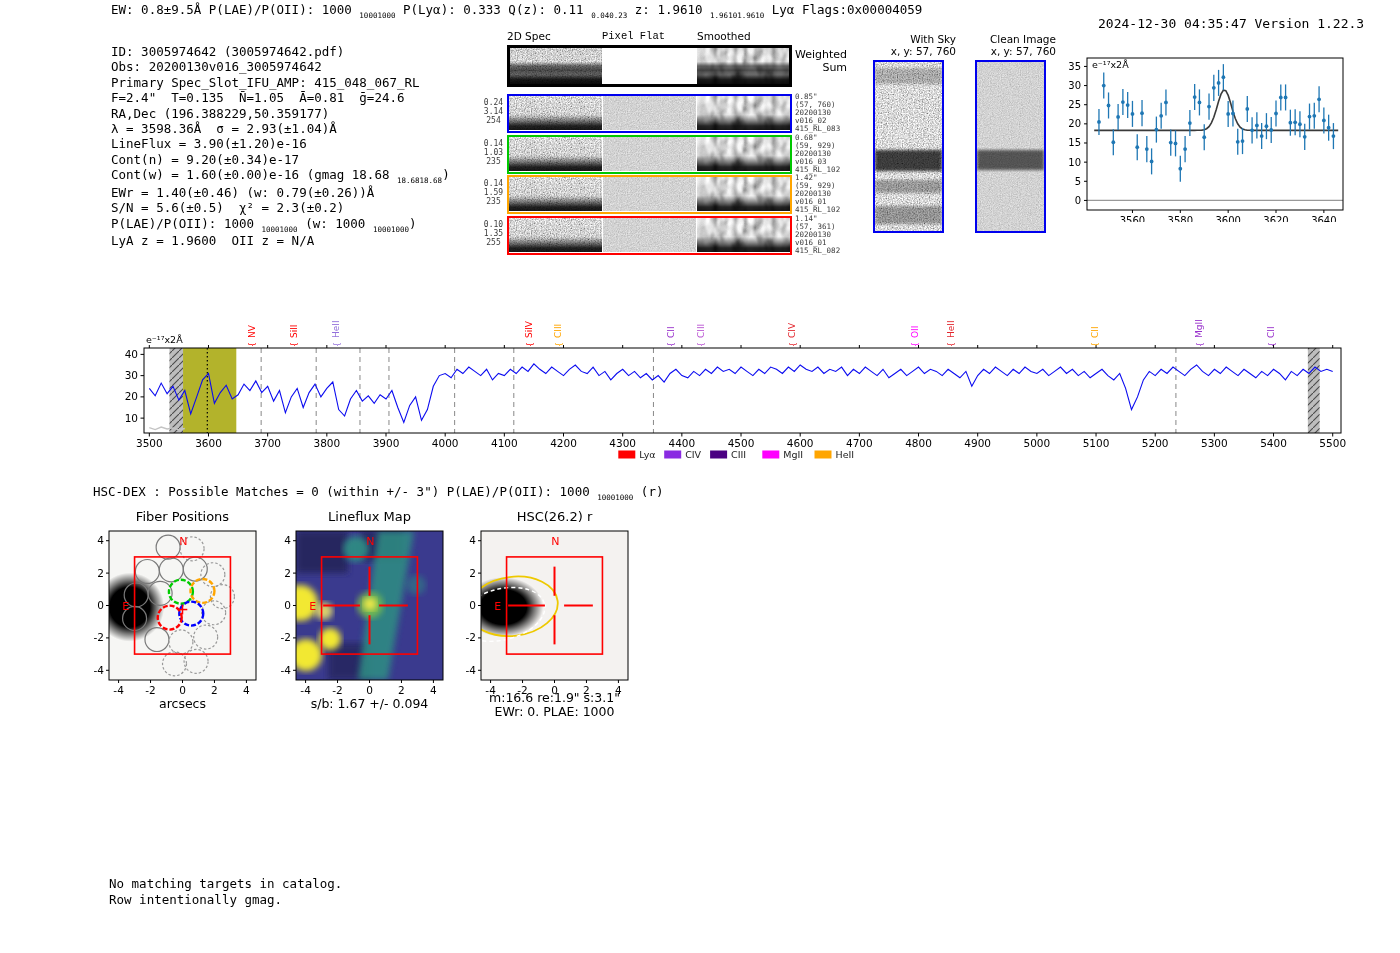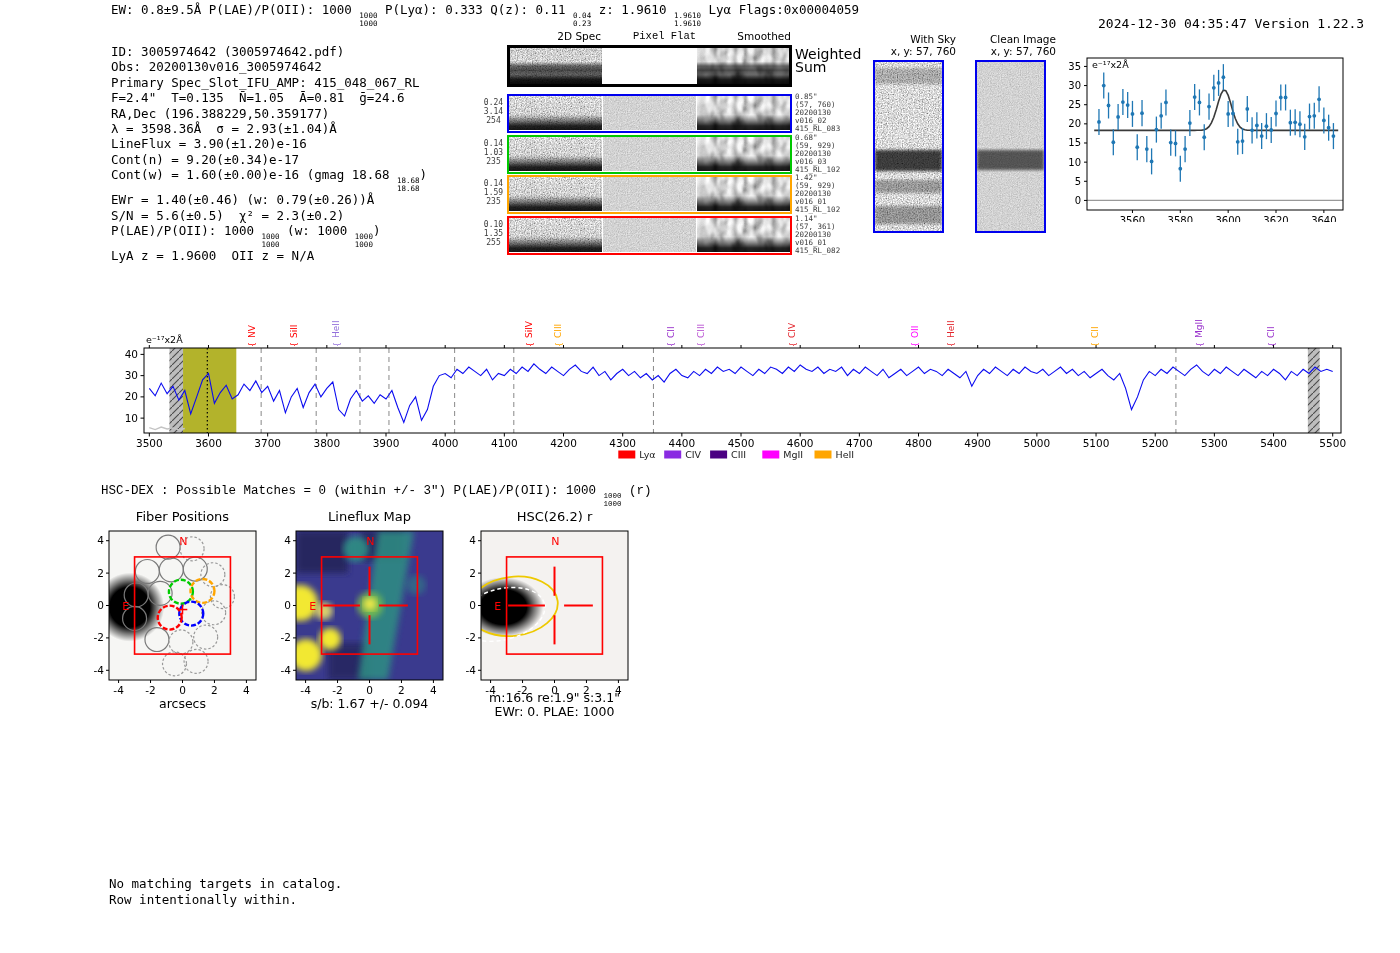--- a/index.html
+++ b/index.html
@@ -3,31 +3,31 @@
 <meta charset="utf-8">
 <style>
   html,body{margin:0;padding:0;background:#fff;}
   #page{position:relative;width:1400px;height:953px;background:#fff;overflow:hidden;
         font-family:"DejaVu Sans Mono",monospace;color:#000;margin-left:41px;}
   .mono{font-family:"DejaVu Sans Mono",monospace;}
   .abs{position:absolute;}
   #hdr-left{left:70px;top:2px;font-size:12.5px;white-space:nowrap;}
   #hdr-right{left:1057px;top:16px;font-size:13px;white-space:nowrap;}
   #info{left:70px;top:44px;font-size:12.5px;line-height:15.4px;white-space:pre;}
-  .frac{display:inline-flex;flex-direction:column;vertical-align:-4px;font-size:7.5px;line-height:7.5px;text-align:center;}
+  .frac{display:inline-flex;vertical-align:-4px;font-size:7.5px;line-height:7.5px;text-align:center;}
   #spec2d{left:441px;top:30px;width:470px;height:235px;}
-  .s2d-hdr{position:absolute;top:0px;width:94px;text-align:right;font-size:10.5px;font-family:"DejaVu Sans",sans-serif;}
+  .s2d-hdr{position:absolute;top:0px;width:94px;text-align:left;font-size:10.5px;font-family:"DejaVu Sans",sans-serif;}
   .s2d-row{position:absolute;left:25px;width:285px;box-sizing:border-box;background:#fff;display:flex;gap:1.5px;}
   .s2d-cell{flex:1 1 0;height:100%;}
   .s2d-left{position:absolute;width:23px;text-align:center;font-size:8px;line-height:9px;color:#3a3a3a;}
   .s2d-right{position:absolute;left:313px;font-size:7.5px;line-height:8.1px;color:#3a3a3a;white-space:nowrap;}
-  #wsum-label{left:313px;top:18px;font-size:14px;line-height:13px;font-family:"DejaVu Sans",sans-serif;}
+  #wsum-label{left:313px;top:18px;font-size:11px;line-height:13px;font-family:"DejaVu Sans",sans-serif;text-align:right;}
   .cut-title{position:absolute;width:95px;text-align:right;font-size:10.5px;line-height:12px;font-family:"DejaVu Sans",sans-serif;}
   .cutbox{position:absolute;width:71px;height:173px;border:2px solid #0000ee;box-sizing:border-box;background:#bbb;}
-  #hscdex{left:60px;top:484px;font-size:12.5px;white-space:nowrap;font-family:Liberation Mono, monospace;}
+  #hscdex{left:52px;top:484px;font-size:12.5px;white-space:nowrap;}
   #footer{left:68px;top:876px;font-size:12.5px;line-height:15.5px;white-space:pre;}
   svg text{font-family:"DejaVu Sans",sans-serif;}
 </style>
 </head>
 <body>
 
 <svg width="0" height="0" style="position:absolute">
   <defs>
     <filter id="fGrain" x="0" y="0" width="100%" height="100%">
       <feTurbulence type="fractalNoise" baseFrequency="0.8" numOctaves="2" seed="7" stitchTiles="stitch"></feTurbulence>
@@ -723,14 +723,14 @@
       <text x="25" y="71.6086956521739" font-size="10.5" fill="#000" text-anchor="end">2</text>
       <line x1="167.41304347826087" y1="175" x2="167.41304347826087" y2="178" stroke="#000"></line>
       <text x="167.41304347826087" y="189" font-size="10.5" fill="#000" text-anchor="middle">4</text>
       <line x1="27" y1="35.71739130434782" x2="30" y2="35.71739130434782" stroke="#000"></line>
       <text x="25" y="39.21739130434782" font-size="10.5" fill="#000" text-anchor="end">4</text>
       <text x="103.5" y="197" font-size="12.5" fill="#000" text-anchor="middle">m:16.6  re:1.9"  s:3.1"</text>
       <text x="103.5" y="211" font-size="12.5" fill="#000" text-anchor="middle">EWr: 0. PLAE: 1000</text>
     </svg>
 
   <div id="footer" class="abs mono">No matching targets in catalog.
-Row intentionally within.</div>
+Row intentionally gmag.</div>
 </div>
 
 </body></html>

